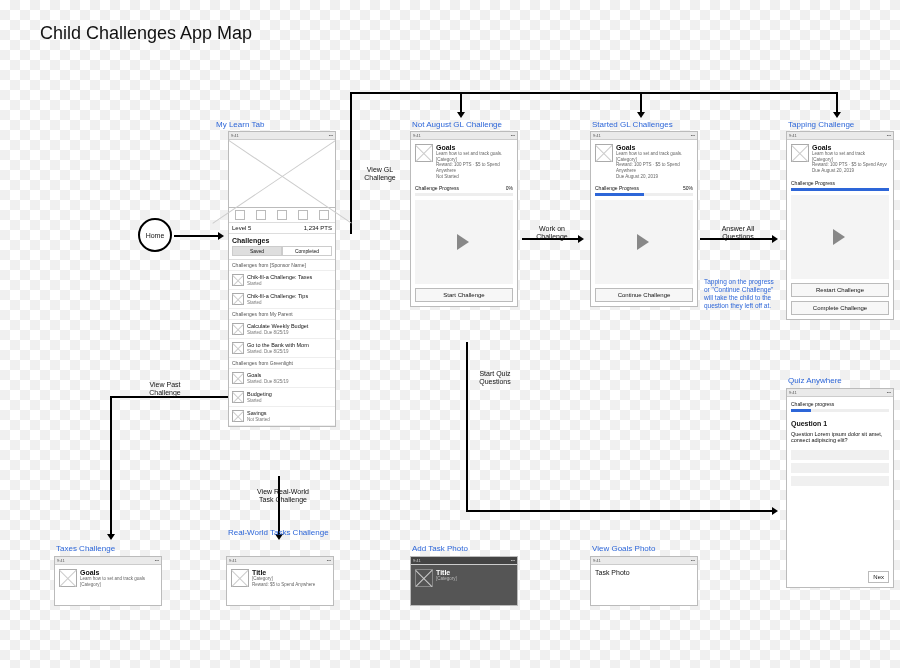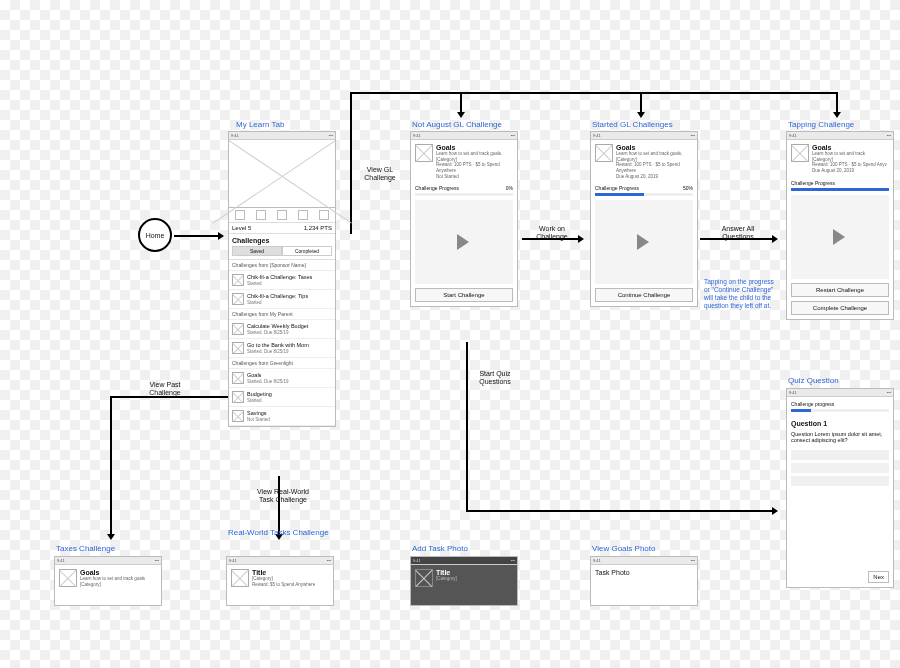--- a/index.html
+++ b/index.html
@@ -147,20 +147,21 @@
   position: absolute; right: 4px; bottom: 4px;
   font-size: 6px; padding: 2px 4px; border: 1px solid #bbb;
 }
 
 .partial { height: 50px; overflow: hidden; }
 </style>
 </head>
 <body>
 
 <div class="title">
+  <span>Child Challenges App Map</span>
 </div>
 
 <div class="home-circle">
   <span>Home</span>
 </div>
 
 <div class="arrow h" style="top:235px;left:174px;width:48px;height:2px"></div>
 
 <div class="arrow" style="top:92px;left:350px;width:488px;height:2px"></div>
 
@@ -182,21 +183,21 @@
 <div class="arrow h" style="top:510px;left:466px;width:310px;height:2px"></div>
 <div class="arrow-label" style="top:370px;left:472px;width:46px">Start Quiz<br>Questions</div>
 
 <div class="arrow v-down" style="top:476px;left:278px;width:2px;height:62px"></div>
 <div class="arrow-label" style="top:488px;left:248px;width:70px">View Real-World<br>Task Challenge</div>
 
 <div class="arrow" style="top:396px;left:110px;width:118px;height:2px"></div>
 <div class="arrow v-down" style="top:396px;left:110px;width:2px;height:142px"></div>
 <div class="arrow-label" style="top:381px;left:138px;width:54px">View Past<br>Challenge</div>
 
-<div class="link" style="top:120px;left:236px">My Learn Tab</div>
+<div class="link" style="top:120px;left:216px">My Learn Tab</div>
 <div class="phone" style="top:131px;left:228px">
   <div class="statusbar">
       <span>9:41</span>
       <span>•••</span>
     </div>
   <div class="hero"></div>
   <div class="tabrow">
     <div class="t"></div>
     <div class="t"></div>
     <div class="t"></div>
@@ -350,21 +351,21 @@
   <div class="progbar">
       <i style="width:100%"></i>
     </div>
   <div class="video">
       <div class="play"></div>
     </div>
   <div class="btn">Restart Challenge</div>
   <div class="btn">Complete Challenge</div>
 </div>
 
-<div class="link" style="top:376px;left:788px">Quiz Question</div>
+<div class="link" style="top:376px;left:788px">Quiz Anywhere</div>
 <div class="qcard" style="top:388px;left:786px;height:200px">
   <div class="statusbar">
       <span>9:41</span>
       <span>•••</span>
     </div>
   <div class="qprog">Challenge progress</div>
   <div class="progbar">
       <i style="width:20%"></i>
     </div>
   <div class="qtitle">Question 1</div>

